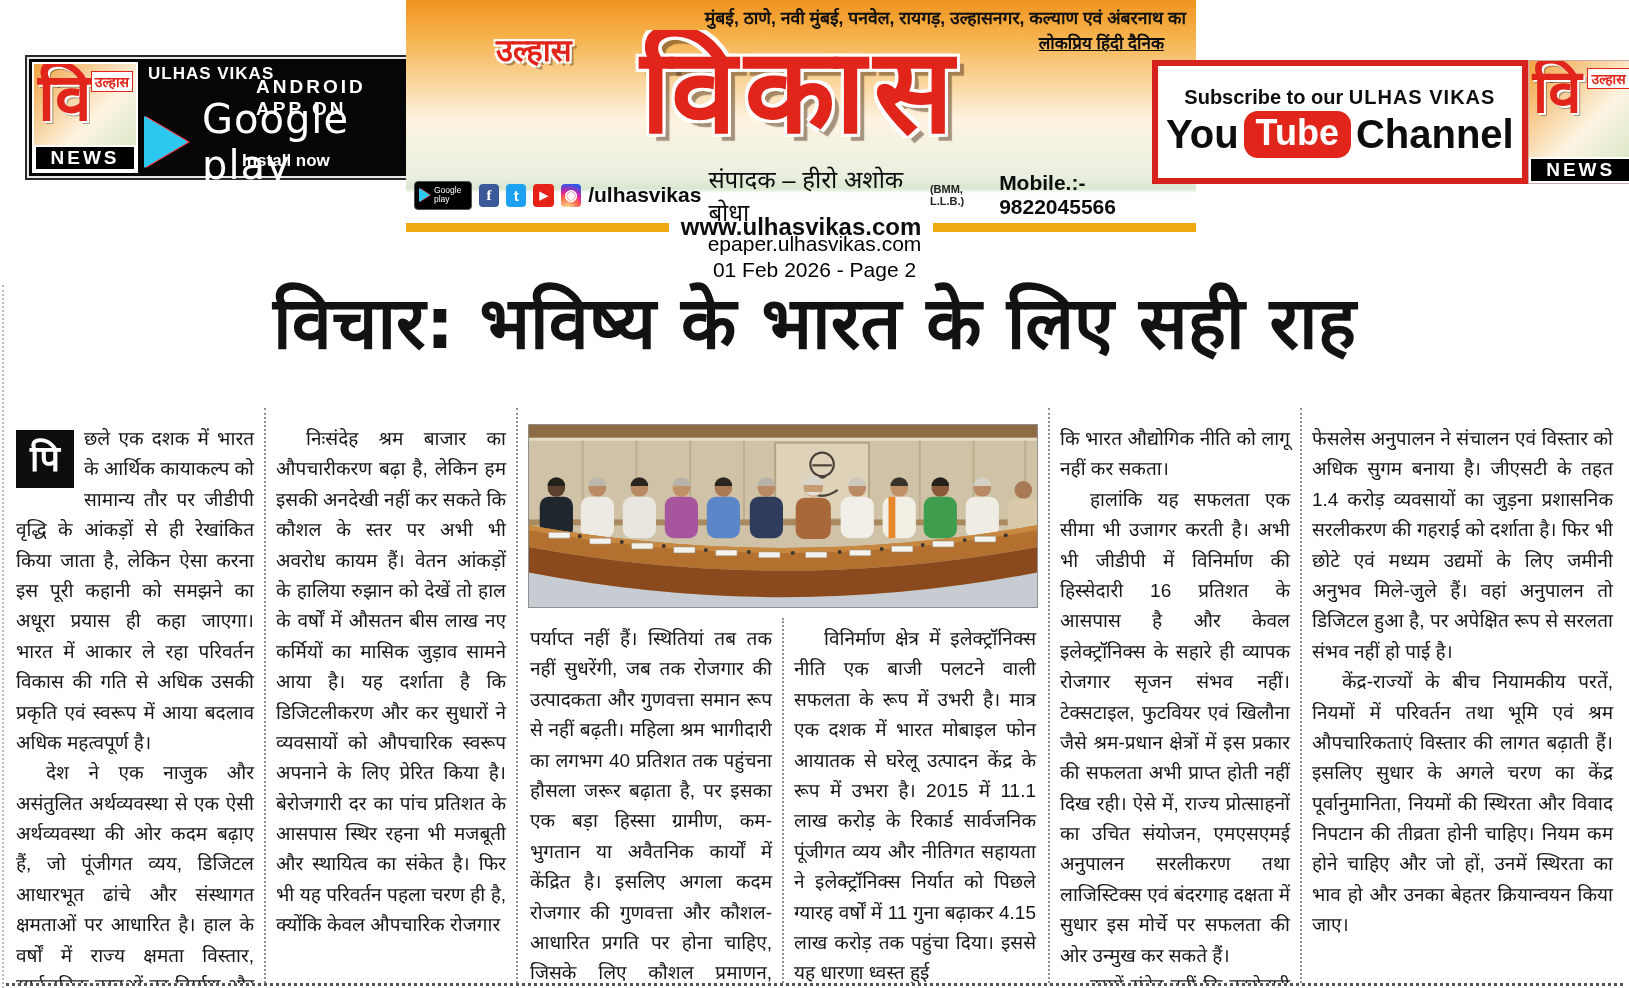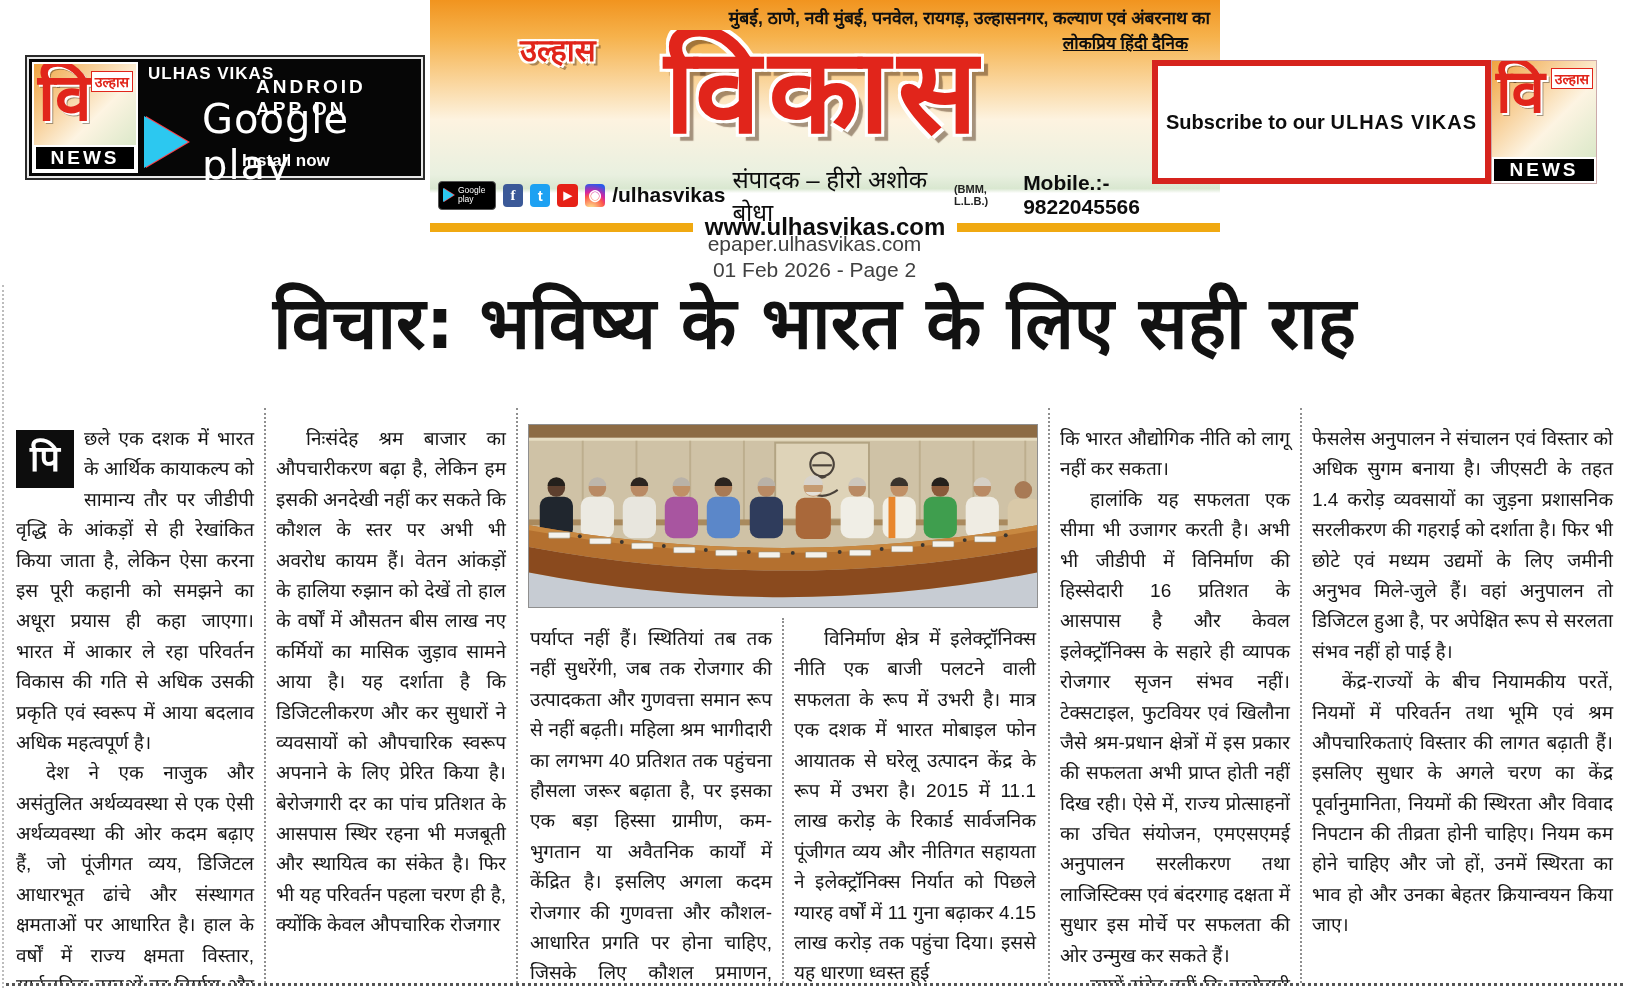--- a/index.html
+++ b/index.html
@@ -24,21 +24,21 @@
   .lb-brand { font-weight:bold; font-size:17px; letter-spacing:1px; }
   .lb-android { position:absolute; top:14px; left:118px; font-weight:bold; font-size:19px; letter-spacing:3px; }
   .lb-row { position:absolute; top:34px; left:6px; display:flex; align-items:center; }
   .play-tri { width:0; height:0; border-style:solid; border-width:26px 0 26px 44px;
     border-color:transparent transparent transparent #2cc8f0;
     filter:drop-shadow(2px 0 0 #ff3a44); margin-right:14px; }
   .lb-gp { font-size:40px; font-weight:normal; letter-spacing:1px; font-family:"DejaVu Sans", sans-serif; }
   .lb-install { position:absolute; bottom:2px; left:104px; font-weight:bold; font-size:17px; }
 
   
-  .masthead { position:absolute; left:430px; top:0; width:790px; height:230px;
+  .masthead { position:absolute; left:406px; top:0; width:790px; height:230px;
     background:linear-gradient(180deg,#f1941f 0%,#f6b24c 16%,#fdf3e0 52%,#e9f0e0 76%,#d9e7d0 82%,#ffffff 84%); }
   .mh-region { padding-top:5px; text-align:right; padding-right:10px; font-weight:bold;
     font-size:17.5px; color:#111; }
   .mh-tagline { position:absolute; top:31px; right:32px; font-weight:bold; font-size:17px; color:#0d0d0d;text-decoration:underline; }
   .mh-title-small { position:absolute; top:28px; left:90px; z-index:3; color:#e1251b; font-weight:bold;
     font-size:31px; text-shadow:-2px -2px 0 #fff,2px -2px 0 #fff,-2px 2px 0 #fff,2px 2px 0 #fff,4px 4px 0 rgba(80,55,30,.45); }
   .mh-title-main { position:absolute; top:30px; left:0; width:100%; text-align:center; z-index:2;
     color:#e1251b; font-weight:bold; font-size:118px; line-height:1.05; letter-spacing:8px;
     font-family:"DejaVu Sans", sans-serif;
     text-shadow:-3px -3px 0 #fff,3px -3px 0 #fff,-3px 3px 0 #fff,3px 3px 0 #fff,7px 7px 1px rgba(80,50,25,.5);
@@ -72,21 +72,21 @@
   .sub-line1 .brand { font-weight:bold; letter-spacing:1px; }
   .sub-line2 { display:flex; align-items:center; gap:5px; margin-top:2px; }
   .yt-you, .yt-channel { font-size:40px; font-weight:bold; color:#0d0d0d; }
   .yt-tube { font-size:36px; font-weight:bold; color:#fff; background:#e1251b; border-radius:14px;
     padding:1px 12px 4px; }
   .subscribe-wrap .uv-logo { width:106px; flex:0 0 106px; border:1px solid #caa; }
   .subscribe-wrap .uv-logo .vi { font-size:60px; }
 
   
   .meta { position:absolute; top:231px; left:0; width:100%; text-align:center; line-height:1.25; }
-  .meta .l1, .meta .l2 { font-size:21px; color:#404040; }
+  .meta .l1, .meta .l2 { font-size:21px; color:#000000; }
   .headline { position:absolute; top:282px; left:0; width:100%; text-align:center;
     font-size:72px; font-weight:bold; color:#121212; line-height:1.15; white-space:nowrap; overflow:hidden;
     font-family:"DejaVu Sans", sans-serif; }
 
   
   .left-rule { position:absolute; left:2px; top:285px; bottom:0; border-left:2px dotted #bdbdbd; }
   .article { position:absolute; left:6px; right:6px; top:408px; bottom:2px;
     display:flex; border-bottom:3px dotted #555; overflow:hidden; }
   .col { padding:16px 10px 6px; font-size:19px; line-height:1.6; text-align:justify; overflow:hidden; }
   .col p { margin:0; }
@@ -152,20 +152,25 @@
       <div class="bar"></div>
       <div class="mh-site">www.ulhasvikas.com</div>
       <div class="bar"></div>
     </div>
   </div>
 
   <div class="subscribe-wrap">
     <div class="sub-box">
       <div class="sub-line1">
         <span>Subscribe to our </span><span class="brand">ULHAS VIKAS</span>
+      </div>
+      <div class="sub-line2">
+        <span class="yt-you">You</span>
+        <span class="yt-tube">Tube</span>
+        <span class="yt-channel">Channel</span>
       </div>
     </div>
     <div class="uv-logo">
       <div class="vi">वि</div>
       <div class="ulhas">उल्हास</div>
       <div class="news">NEWS</div>
     </div>
   </div>
 
   <div class="meta">

